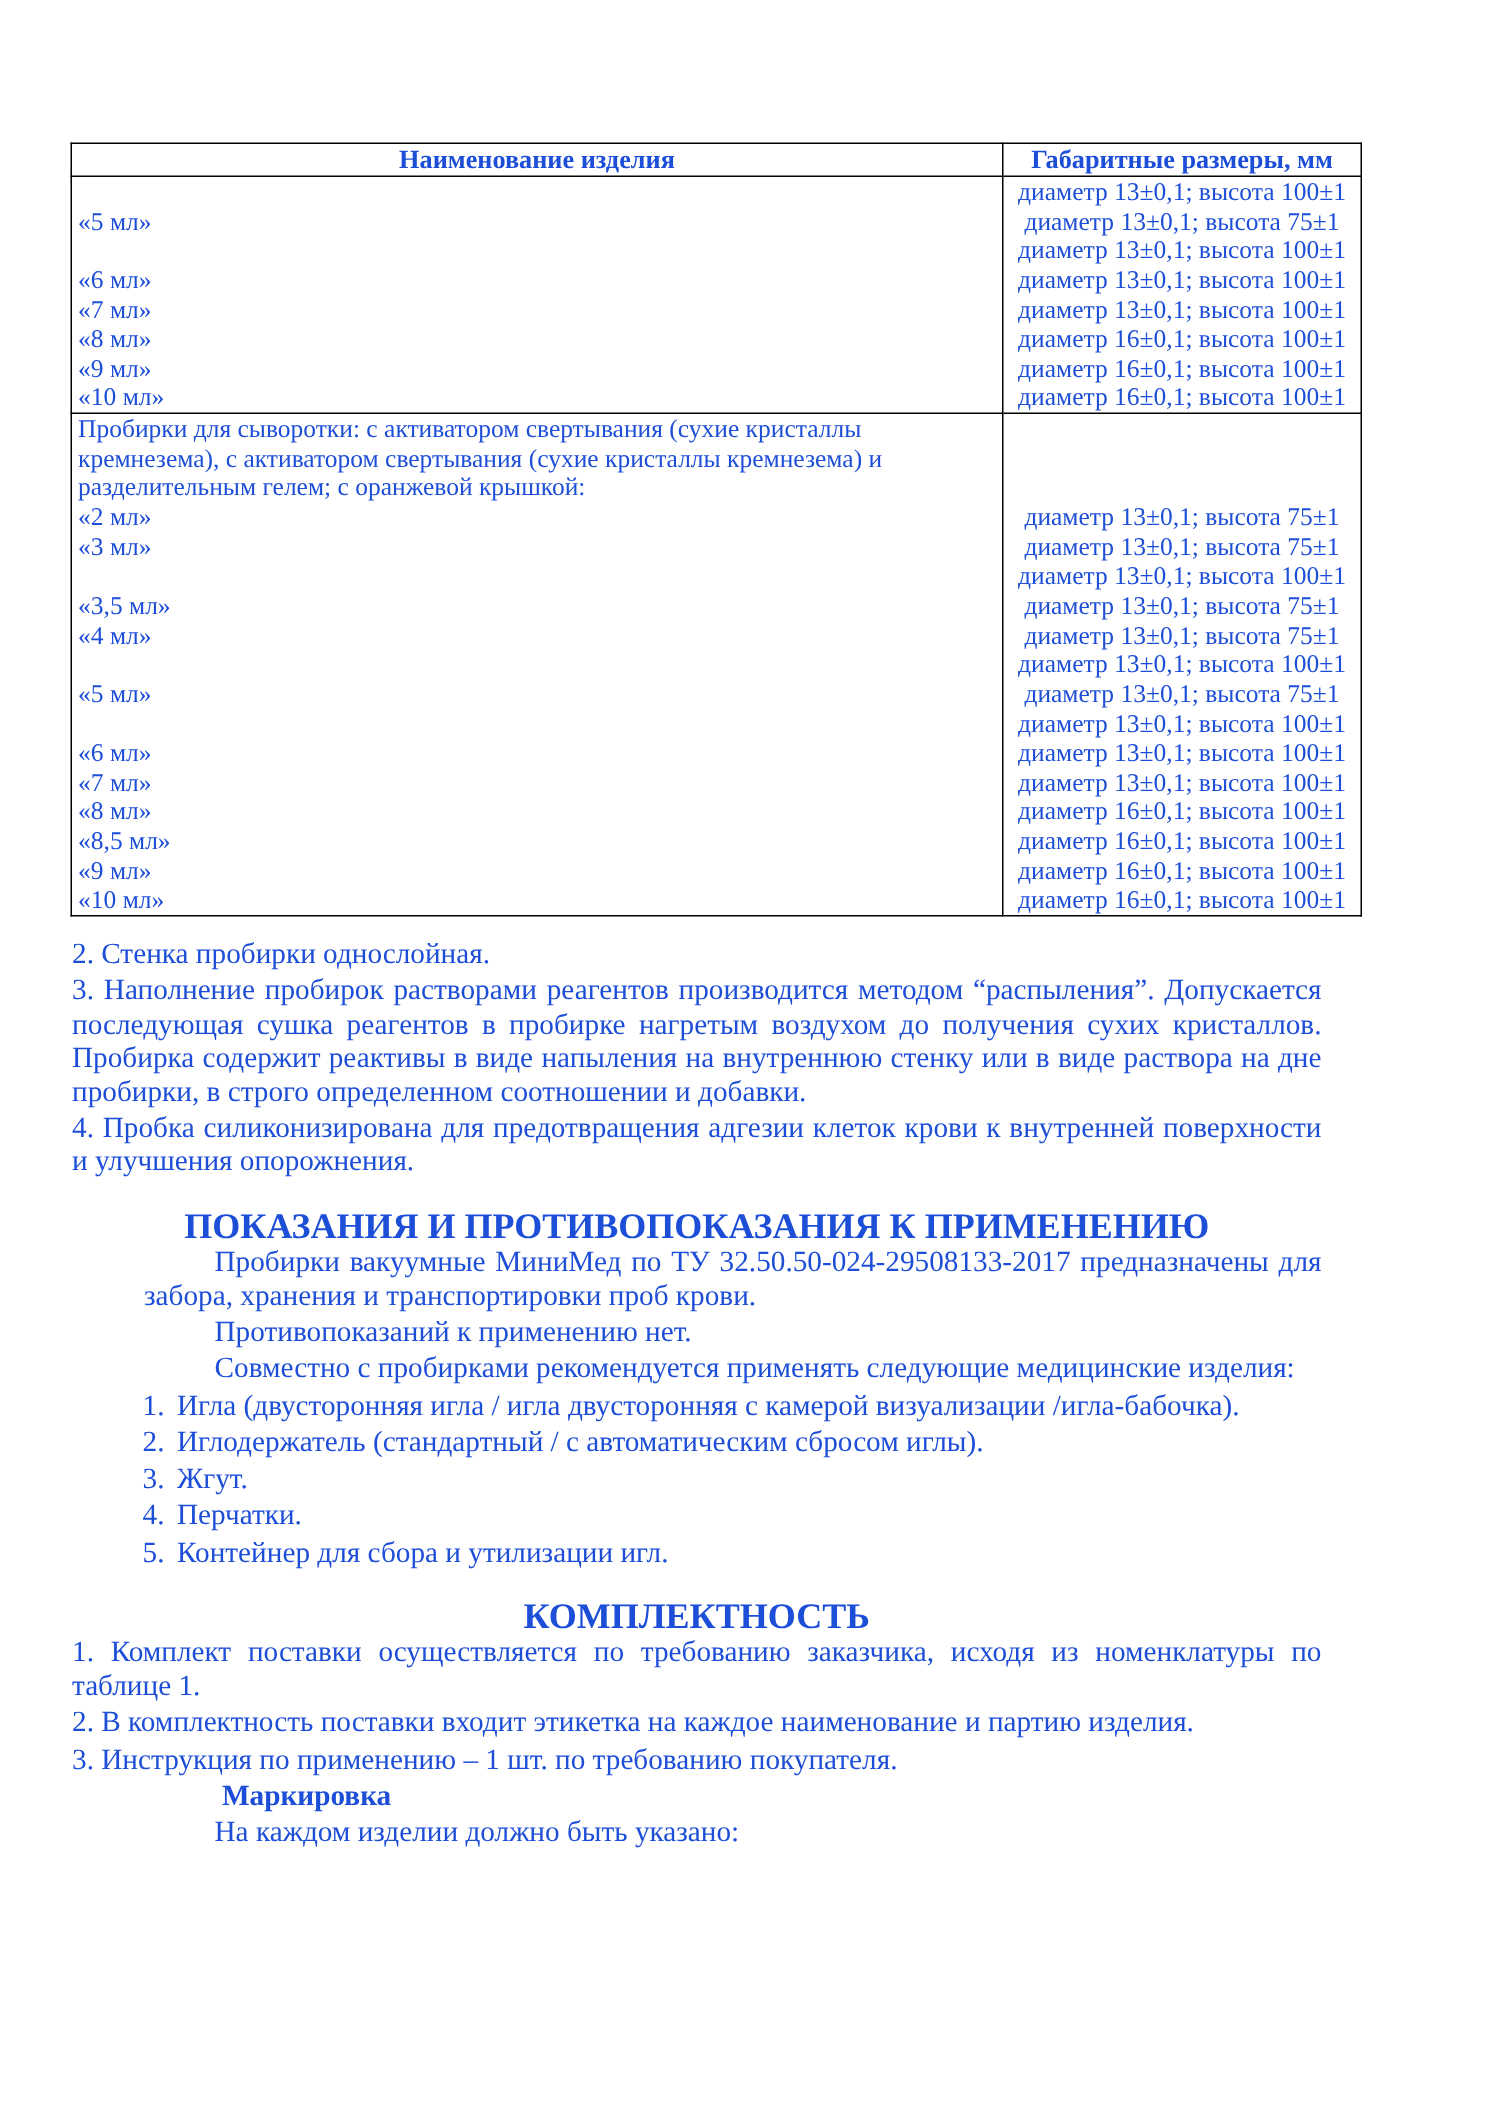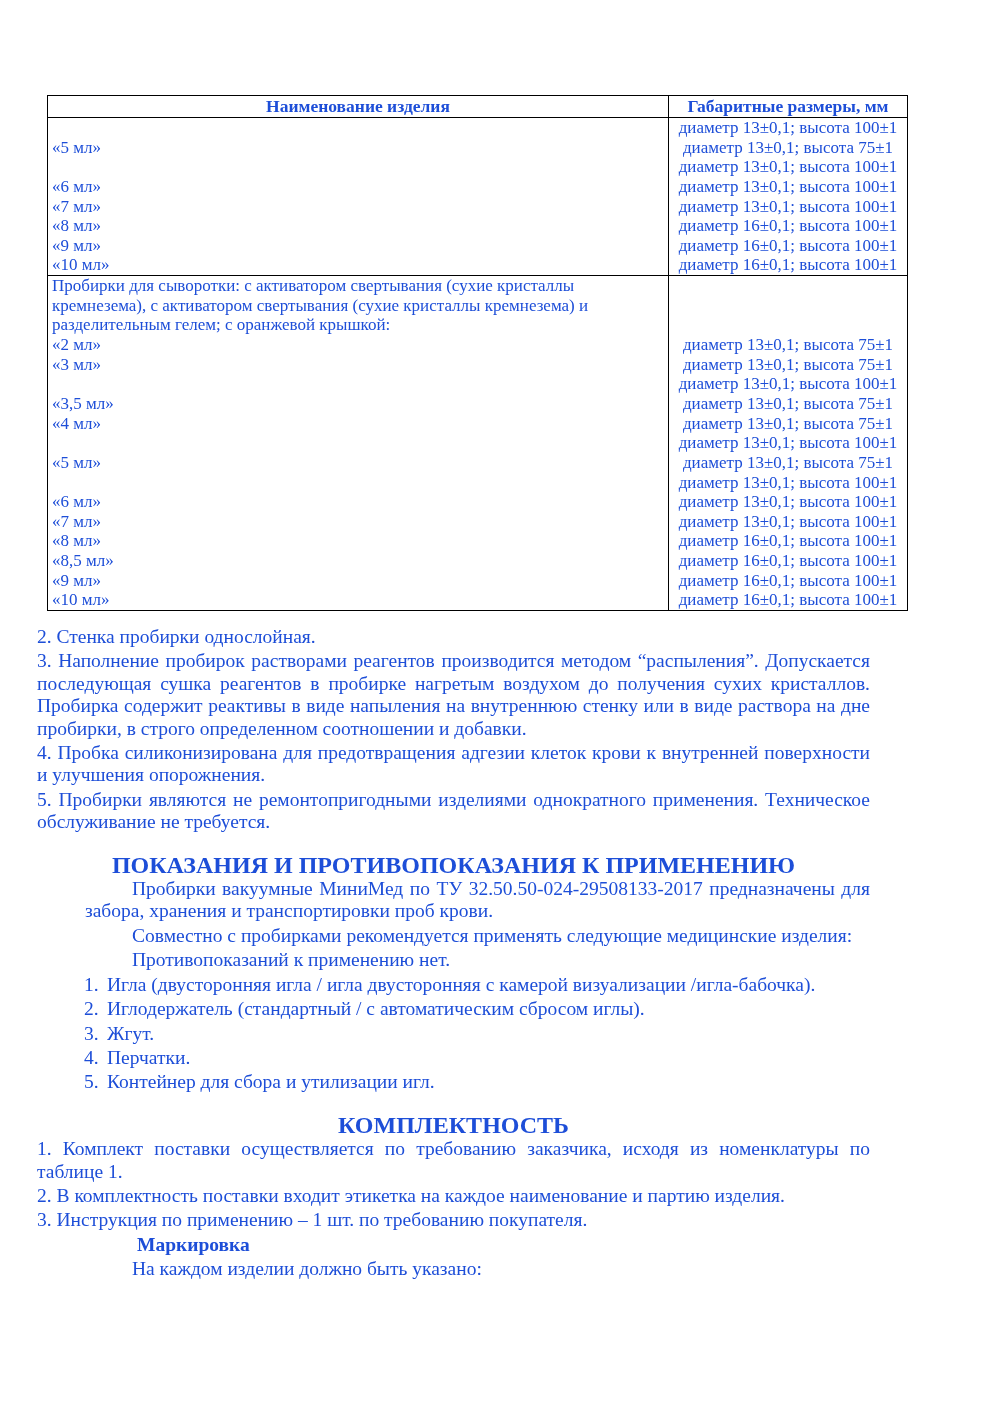--- a/index.html
+++ b/index.html
@@ -30,21 +30,21 @@
   .col-size { width:238px; }
   .spec-table td { padding:0; vertical-align:top; }
   td.name-cell { padding-left:4px; text-align:left; }
   td.size-cell { text-align:center; }
   .tline {
     height:19.65px; line-height:19.65px;
     white-space:nowrap; overflow:visible;
   }
   
   .body-text {
-    position:absolute; left:37px; top:626px; width:833px;
+    position:absolute; left:48px; top:626px; width:833px;
     font-size:19.5px; line-height:22.4px;
   }
   .para { margin:0 0 2px 0; text-align:justify; }
   .para.indent { text-indent:47px;margin-left:48px; }
   .para.nowrap { white-space:nowrap; }
   .heading {
     font-weight:bold; text-align:center;
     font-size:24px; line-height:22.4px;
     margin:20px 0 2px 0;
   }
@@ -130,25 +130,24 @@
             <div class="tline">диаметр 16±0,1; высота 100±1</div>
           </td>
         </tr>
       </tbody>
   </table>
 
   <div class="body-text" id="body-blocks">
       <p class="para">2. Стенка пробирки однослойная.</p>
       <p class="para">3. Наполнение пробирок растворами реагентов производится методом “распыления”. Допускается последующая сушка реагентов в пробирке нагретым воздухом до получения сухих кристаллов. Пробирка содержит реактивы в виде напыления на внутреннюю стенку или в виде раствора на дне пробирки, в строго определенном соотношении и добавки.</p>
       <p class="para">4. Пробка силиконизирована для предотвращения адгезии клеток крови к внутренней поверхности и улучшения опорожнения.</p>
-      <p class="para">5. Пробирки являются не ремонтопригодными изделиями однократного применения. Техническое обслуживание не требуется.</p>
       <div class="heading">ПОКАЗАНИЯ И ПРОТИВОПОКАЗАНИЯ К ПРИМЕНЕНИЮ</div>
       <p class="para indent">Пробирки вакуумные МиниМед по ТУ 32.50.50-024-29508133-2017 предназначены для забора, хранения и транспортировки проб крови.</p>
+      <p class="para indent">Противопоказаний к применению нет.</p>
       <p class="para indent">Совместно с пробирками рекомендуется применять следующие медицинские изделия:</p>
-      <p class="para indent">Противопоказаний к применению нет.</p>
       <p class="para list-item"><span class="li-num">1.</span><span>Игла (двусторонняя игла / игла двусторонняя с камерой визуализации /игла-бабочка).</span></p>
       <p class="para list-item"><span class="li-num">2.</span><span>Иглодержатель (стандартный / с автоматическим сбросом иглы).</span></p>
       <p class="para list-item"><span class="li-num">3.</span><span>Жгут.</span></p>
       <p class="para list-item"><span class="li-num">4.</span><span>Перчатки.</span></p>
       <p class="para list-item"><span class="li-num">5.</span><span>Контейнер для сбора и утилизации игл.</span></p>
       <div class="heading">КОМПЛЕКТНОСТЬ</div>
       <p class="para">1. Комплект поставки осуществляется по требованию заказчика, исходя из номенклатуры по таблице 1.</p>
       <p class="para nowrap">2. В комплектность поставки входит этикетка на каждое наименование и партию изделия.</p>
       <p class="para nowrap">3. Инструкция по применению – 1 шт. по требованию покупателя.</p>
       <div class="subheading">Маркировка</div>

